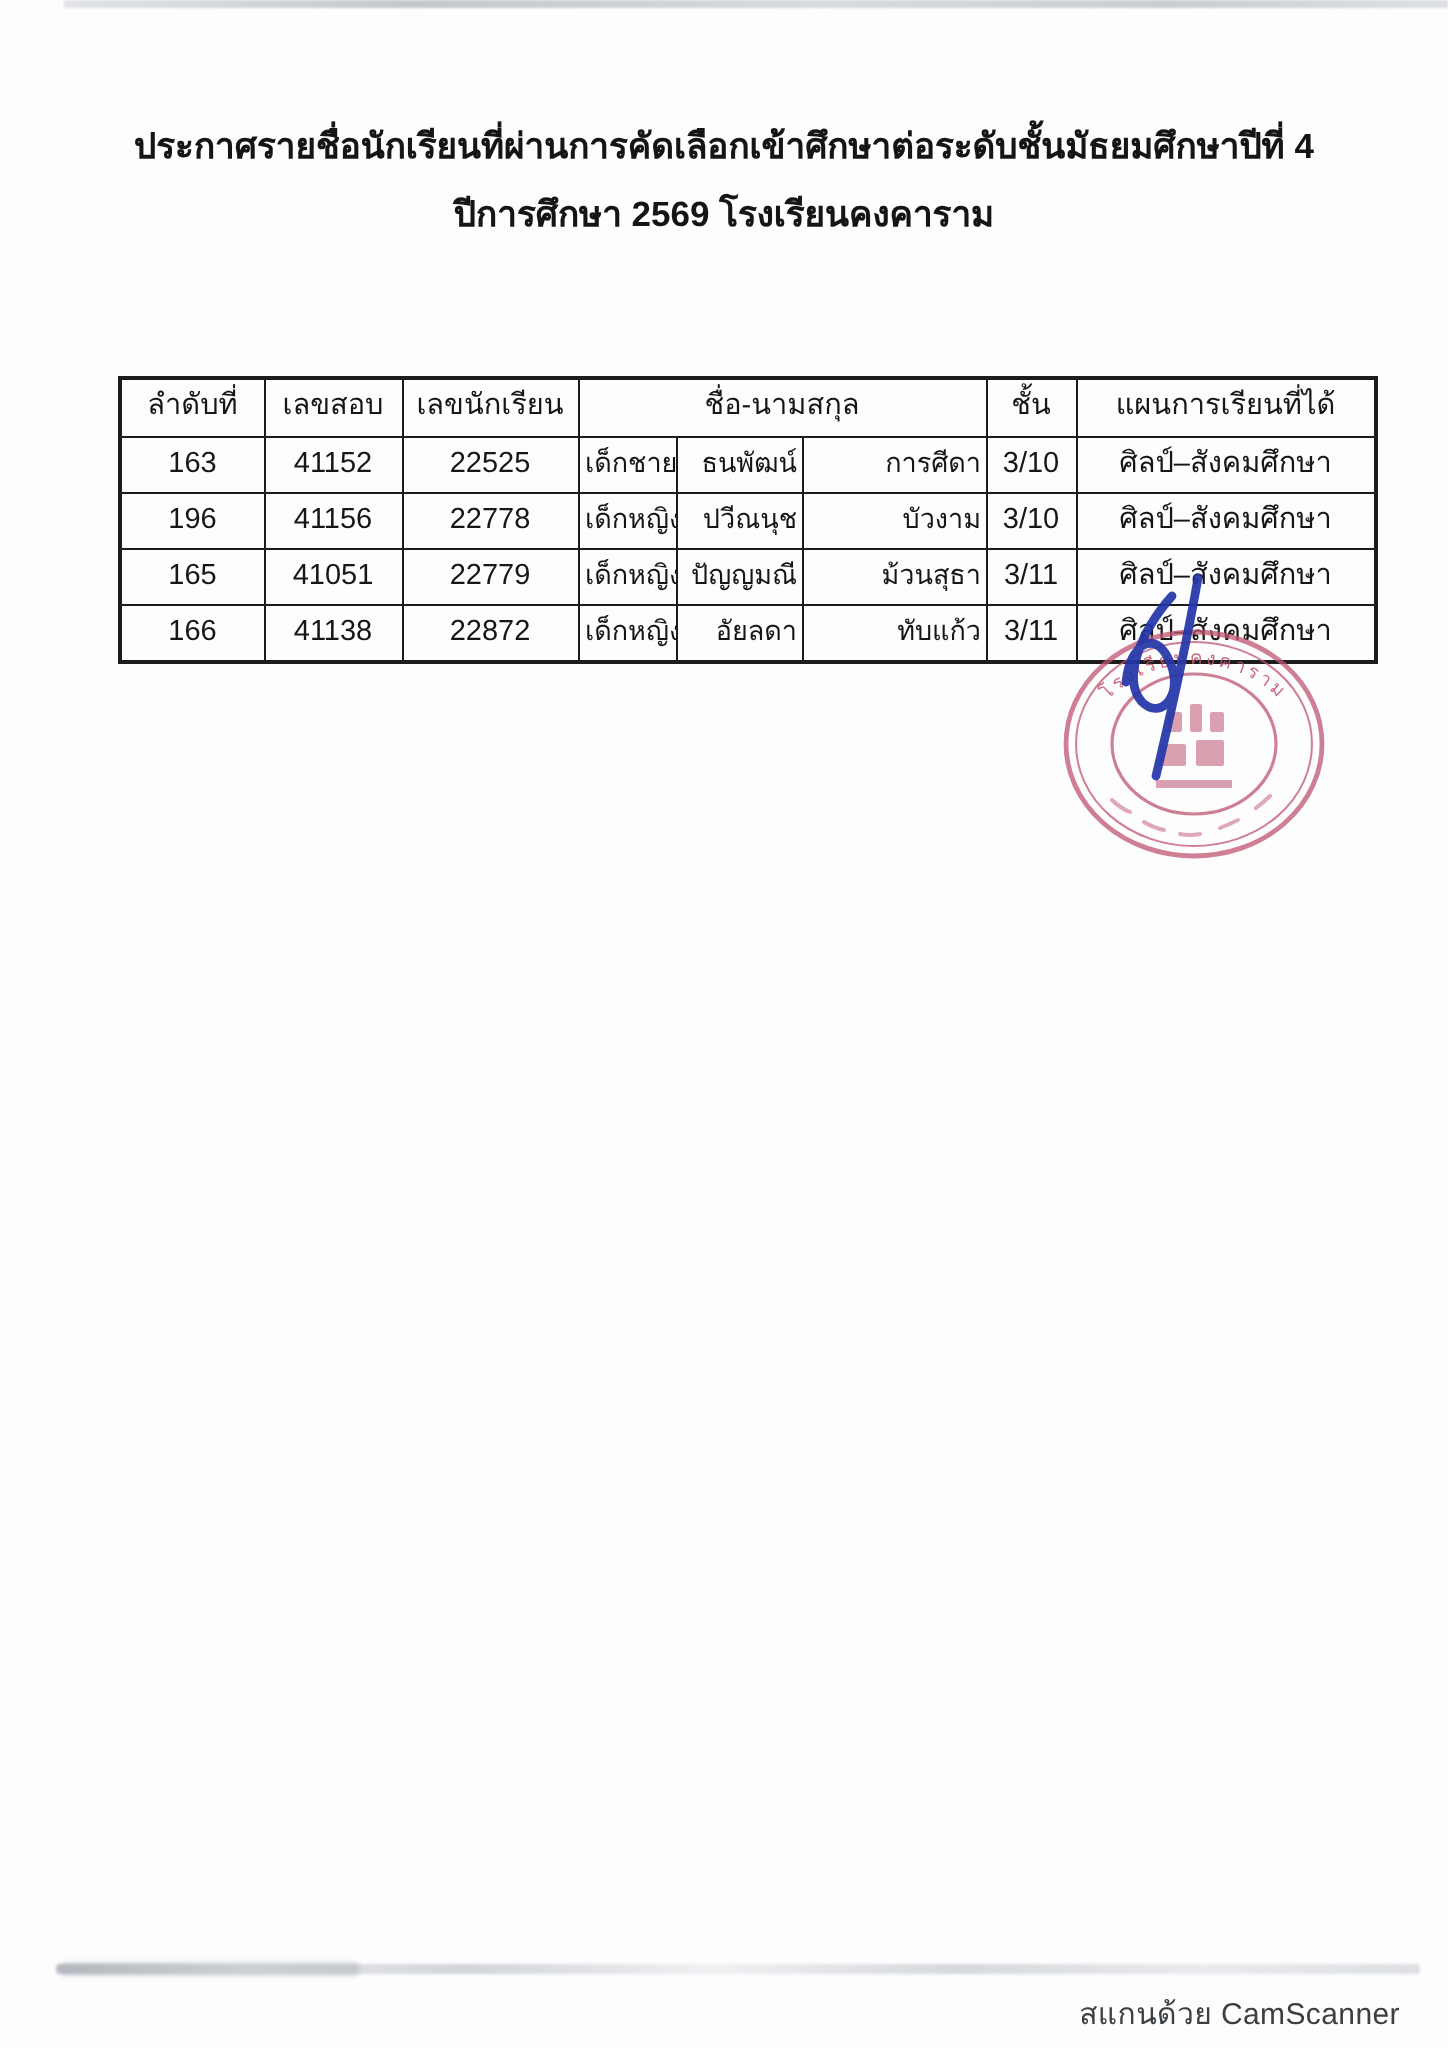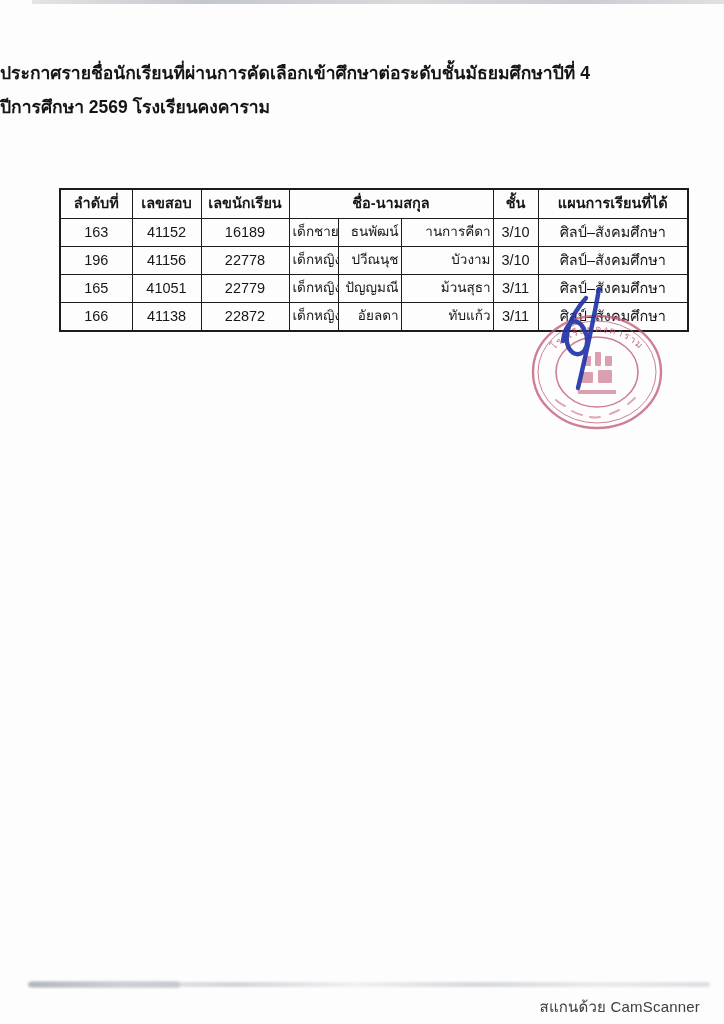--- a/index.html
+++ b/index.html
@@ -31,38 +31,38 @@
       rgba(158,166,173,.34) 100%);
     filter:blur(.8px);
   }
   .scan-smudge-dark{
     position:absolute;top:981px;left:30px;width:150px;height:7px;
     background:#aab0b7;opacity:.45;border-radius:3px;filter:blur(1px);
   }
   
   .title-block{
     position:absolute;top:56px;left:0;width:100%;
-    text-align:left;font-weight:bold;font-size:17.5px;color:#151515;
+    text-align:center;font-weight:bold;font-size:17.5px;color:#151515;
   }
   .title-line{line-height:34px;height:34px;white-space:nowrap;}
   
   table.student-table{
     position:absolute;top:188px;left:59px;
     width:628px;border-collapse:collapse;table-layout:fixed;
     border:2px solid #1c1c1c;
     font-size:14.5px;color:#161616;
   }
   .student-table th,.student-table td{
     border:1.5px solid #1c1c1c;
     padding:0 2px;
     text-align:center;vertical-align:middle;
     height:27px;line-height:1.1;
     white-space:nowrap;overflow:hidden;
   }
-  .student-table th{font-weight:bold;height:28px;}
+  .student-table th{font-weight:normal;height:28px;}
   .student-table td.name-part{text-align:right;padding-left:3px;font-size:13.5px;}
   
   .seal-wrap{position:absolute;left:528px;top:308px;width:140px;height:126px;}
   .sig-wrap{position:absolute;left:550px;top:284px;width:74px;height:112px;}
   .scan-note{
     position:absolute;top:995px;right:24px;
     font-size:15px;color:#3d4043;letter-spacing:.2px;
   }
 </style>
 </head>
@@ -95,24 +95,24 @@
         <th>เลขนักเรียน</th>
         <th colspan="3">ชื่อ-นามสกุล</th>
         <th>ชั้น</th>
         <th>แผนการเรียนที่ได้</th>
       </tr>
     </thead>
     <tbody>
       <tr>
         <td>163</td>
         <td>41152</td>
-        <td>16189</td>
+        <td>22525</td>
         <td class="name-part">เด็กชาย</td>
         <td class="name-part">ธนพัฒน์</td>
-        <td class="name-part">านการคีดา</td>
+        <td class="name-part">การศีดา</td>
         <td>3/10</td>
         <td>ศิลป์–สังคมศึกษา</td>
       </tr>
       <tr>
         <td>196</td>
         <td>41156</td>
         <td>22778</td>
         <td class="name-part">เด็กหญิง</td>
         <td class="name-part">ปวีณนุช</td>
         <td class="name-part">บัวงาม</td>

